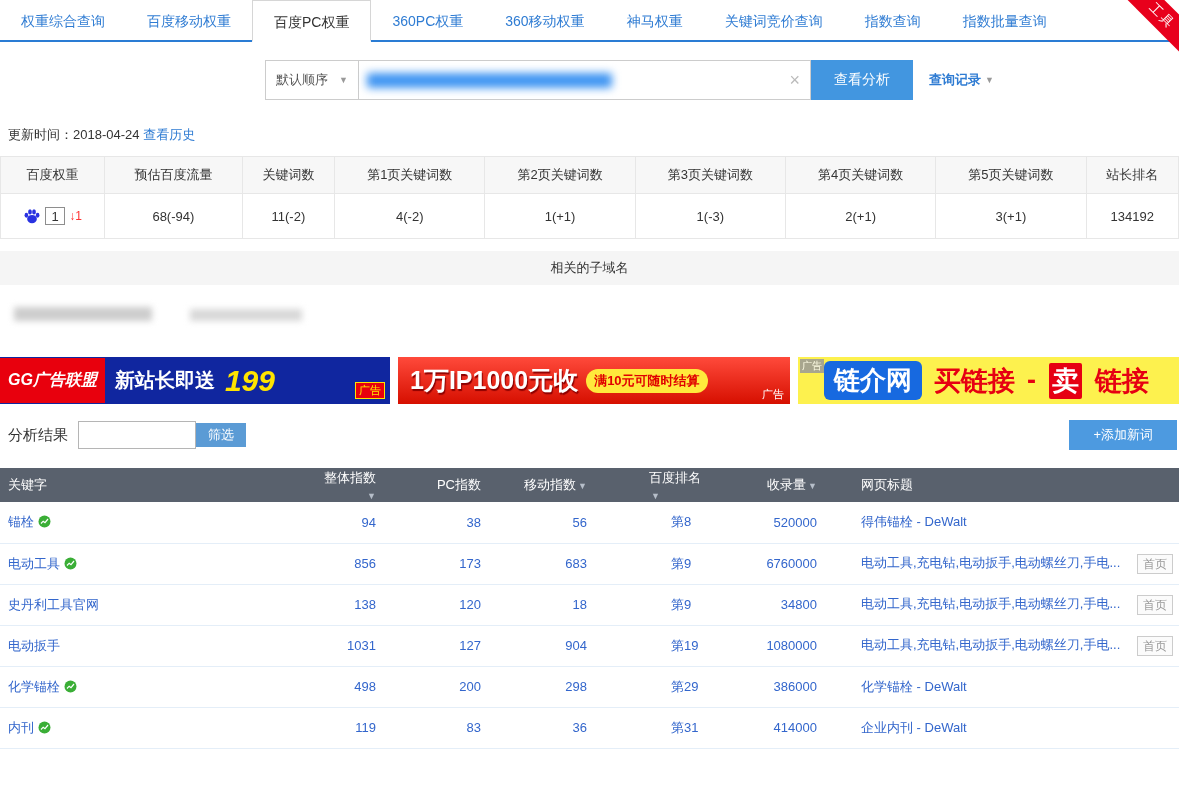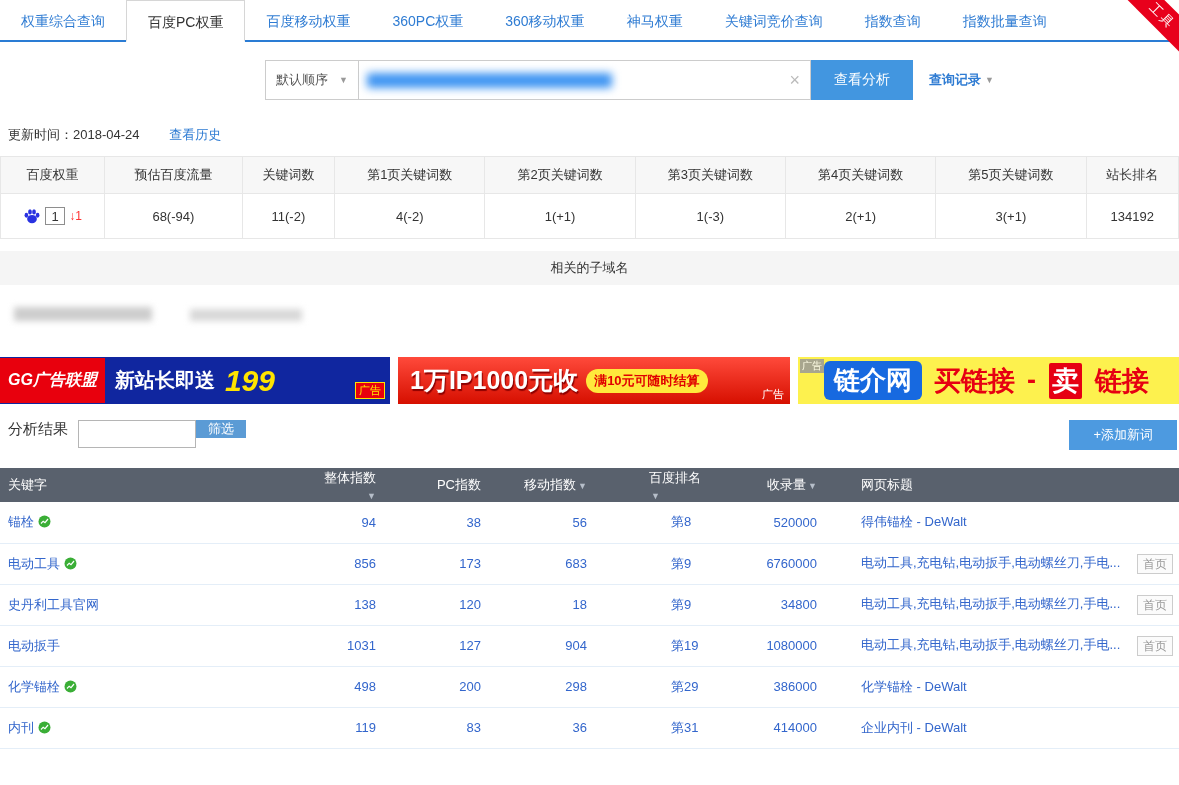--- a/index.html
+++ b/index.html
@@ -22,21 +22,21 @@
   .search-input { position:relative; width:452px; height:40px; border:1px solid #ccc; border-left:none;
     display:flex; align-items:center; background:#fff; }
   .blur-blue { width:245px; height:15px; margin-left:8px; background:#3f95f2; filter:blur(4px); border-radius:2px; }
   .clear-x { position:absolute; right:10px; color:#bbb; font-size:18px; cursor:pointer; line-height:1; }
   .analyze-btn { width:102px; height:40px; background:#4296e0; color:#fff; font-size:14px; border:none;
     display:flex; align-items:center; justify-content:center; cursor:pointer; }
   .history { margin-left:16px; color:#2f7cd3; font-size:13px; cursor:pointer; display:flex; align-items:center; gap:4px;font-weight:bold; }
 
   
   .update-row { margin:26px 0 12px 8px; font-size:13px; color:#333; }
-  .update-row a { color:#2f7cd3; text-decoration:none; margin-left:26px; }
+  .update-row a { color:#2f7cd3; text-decoration:none; margin-left:0; }
 
   
   table { width:100%; border-collapse:collapse; }
   .sum th { background:#f7f7f7; border:1px solid #e7e7e7; height:37px; font-weight:400; font-size:13px; color:#333; }
   .sum td { border:1px solid #e7e7e7; height:45px; text-align:center; font-size:13px; color:#333; }
   .red { color:#ff4400; }
   .weight-cell { display:flex; align-items:center; justify-content:center; gap:4px; }
   .w-box { border:1px solid #8e8e8e; min-width:20px; height:18px; line-height:18px; text-align:center;
     padding:0 4px; font-size:13px; color:#333; background:#fff; }
   .w-down { color:#f33; font-size:12px; }
@@ -64,24 +64,24 @@
     padding:3px 8px; margin-left:8px; white-space:nowrap; }
   .ad2-tag { position:absolute; right:6px; bottom:2px; color:#fff; font-size:11px; }
   .ad3 { flex:1; background:#fdf14e; }
   .ad3-tag { position:absolute; left:2px; top:2px; background:#9a9a9a; color:#fff; font-size:10px; padding:0 2px; opacity:.85; }
   .ad3-brand { background:#1769e0; color:#fff; font-size:26px; font-weight:bold; padding:2px 10px;
     border-radius:6px; margin-left:26px; white-space:nowrap; }
   .ad3-text { font-size:27px; font-weight:bold; margin-left:12px; color:#e60012; white-space:nowrap; display:flex; align-items:center;gap:12px; }
   .ad3-sell { background:#e60012; color:#fff; padding:0 3px; margin:0 1px; border-radius:2px; }
 
   
-  .filter-row { display:flex; align-items:flex-start; margin:16px 8px 0; position:relative; height:30px; }
+  .filter-row { display:flex; align-items:center; margin:16px 8px 0; position:relative; height:30px; }
   .filter-label { font-size:15px; color:#333; }
   .filter-input { width:118px; height:28px; border:1px solid #b5b5b5; margin-left:10px; outline:none; padding:0 6px; font-size:13px; }
-  .filter-btn { height:18px; padding:0 12px; background:#5b9bd5; color:#fff; border:none; font-size:13px; cursor:pointer; }
+  .filter-btn { height:24px; padding:0 12px; background:#5b9bd5; color:#fff; border:none; font-size:13px; cursor:pointer; }
   .add-btn { position:absolute; right:-6px; top:0; height:30px; background:#4d9ae0; color:#fff; border:none;
     font-size:13px; padding:0 24px; cursor:pointer; white-space:nowrap; }
 
   
   .kw { margin-top:18px; font-size:13px; table-layout:fixed; }
   .kw thead th { background:#59616d; color:#fff; height:34px; font-weight:400; }
   .kw .sort-caret { font-size:9px; color:#b6bec9; margin-left:2px; }
   .kw td { height:41px; border-bottom:1px solid #e4eef8; color:#36c; }
   .c-kw { text-align:left; padding-left:8px; }
   .c-num { text-align:right; padding-right:4px; }
@@ -92,22 +92,22 @@
   .kw a { color:#36c; text-decoration:none; cursor:pointer; }
   .badge { float:right; border:1px solid #ccc; color:#999; padding:1px 5px; font-size:12px; background:#fbfbfb;
     margin-right:6px; line-height:16px; }
   .idx-icon { vertical-align:-2px; margin-left:4px; }
 </style>
 </head>
 <body>
 
 <div class="tabs">
   <span class="tab">权重综合查询</span>
+  <span class="tab">百度移动权重</span>
   <span class="tab active">百度PC权重</span>
-  <span class="tab">百度移动权重</span>
   <span class="tab">360PC权重</span>
   <span class="tab">360移动权重</span>
   <span class="tab">神马权重</span>
   <span class="tab">关键词竞价查询</span>
   <span class="tab">指数查询</span>
   <span class="tab">指数批量查询</span>
   <span class="ribbon">工具</span>
 </div>
 
 <div class="search-row">

